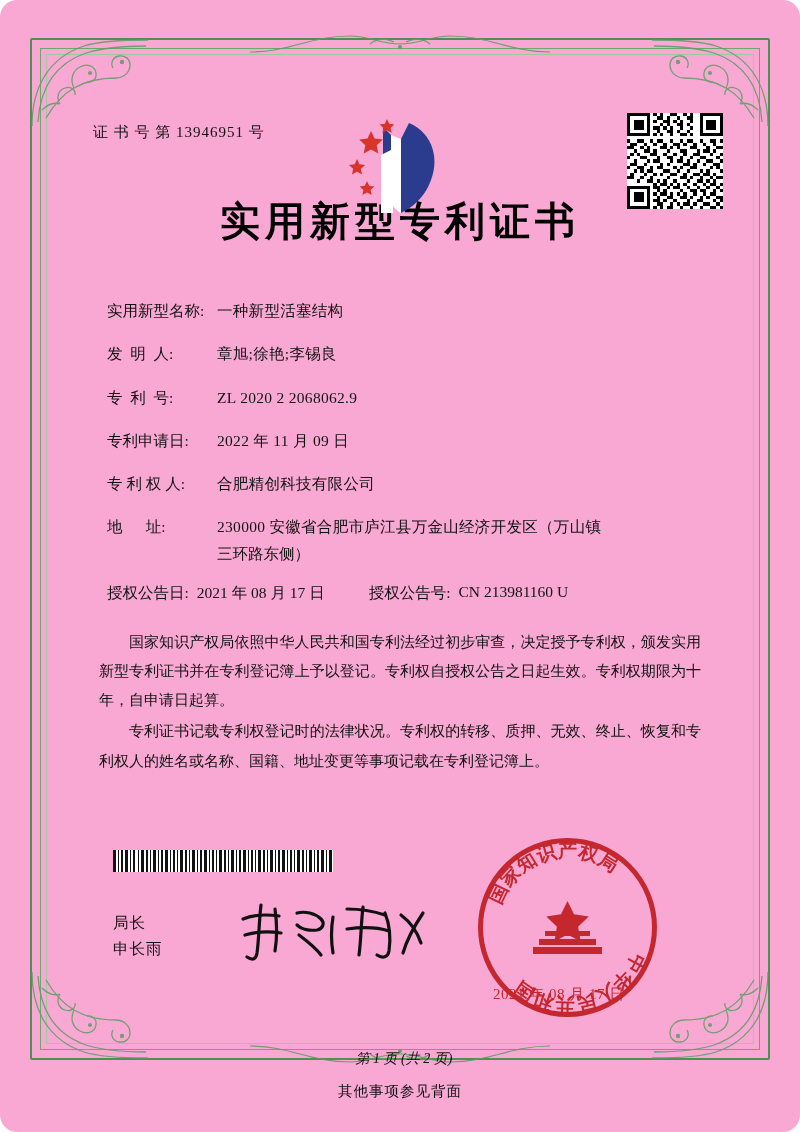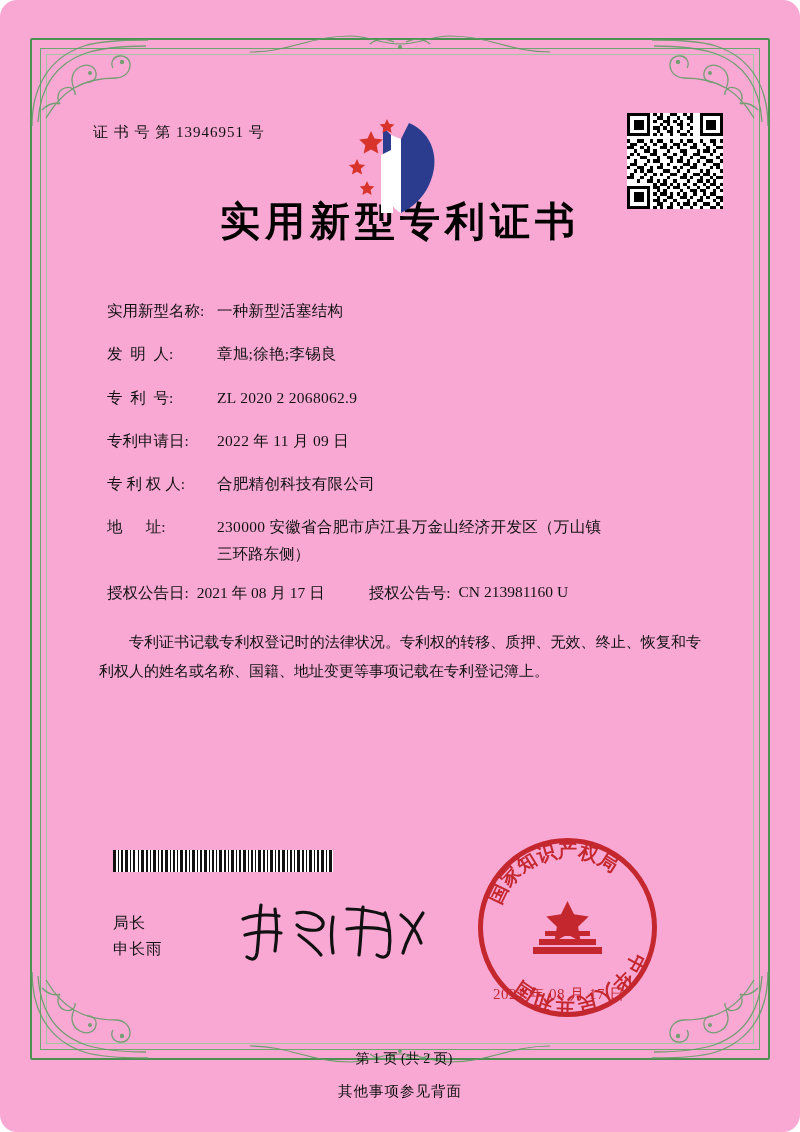--- a/index.html
+++ b/index.html
@@ -222,20 +222,21 @@
 
   .page-no {
     position: absolute;
     left: 8px;
     right: 0;
     top: 945px;
     text-align: center;
     font-family: "Liberation Serif", serif;
     font-size: 14px;
     color: #111;
+    font-style: italic;
   }
 
   .footnote {
     position: absolute;
     left: 0;
     right: 0;
     top: 1082px;
     text-align: center;
     font-family: "Liberation Serif", serif;
     font-size: 14.5px;
@@ -612,20 +613,21 @@
           <span class="p-value">2021 年 08 月 17 日</span>
         </div>
         <div class="pair second">
           <span class="p-label">授权公告号:</span>
           <span class="p-value">CN 213981160 U</span>
         </div>
       </div>
     </div>
 
     <div class="paras">
+      <p>国家知识产权局依照中华人民共和国专利法经过初步审查，决定授予专利权，颁发实用新型专利证书并在专利登记簿上予以登记。专利权自授权公告之日起生效。专利权期限为十年，自申请日起算。</p>
       <p>专利证书记载专利权登记时的法律状况。专利权的转移、质押、无效、终止、恢复和专利权人的姓名或名称、国籍、地址变更等事项记载在专利登记簿上。</p>
     </div>
 
     <div class="barcode">
       <svg viewBox="0 0 220 22" shape-rendering="crispEdges">
         <rect width="220" height="22" fill="#fff"></rect>
         <g fill="#111">
           <rect x="0" y="0" width="3" height="22"></rect>
             <rect x="5" y="0" width="1" height="22"></rect>
           <rect x="8" y="0" width="2" height="22"></rect>

